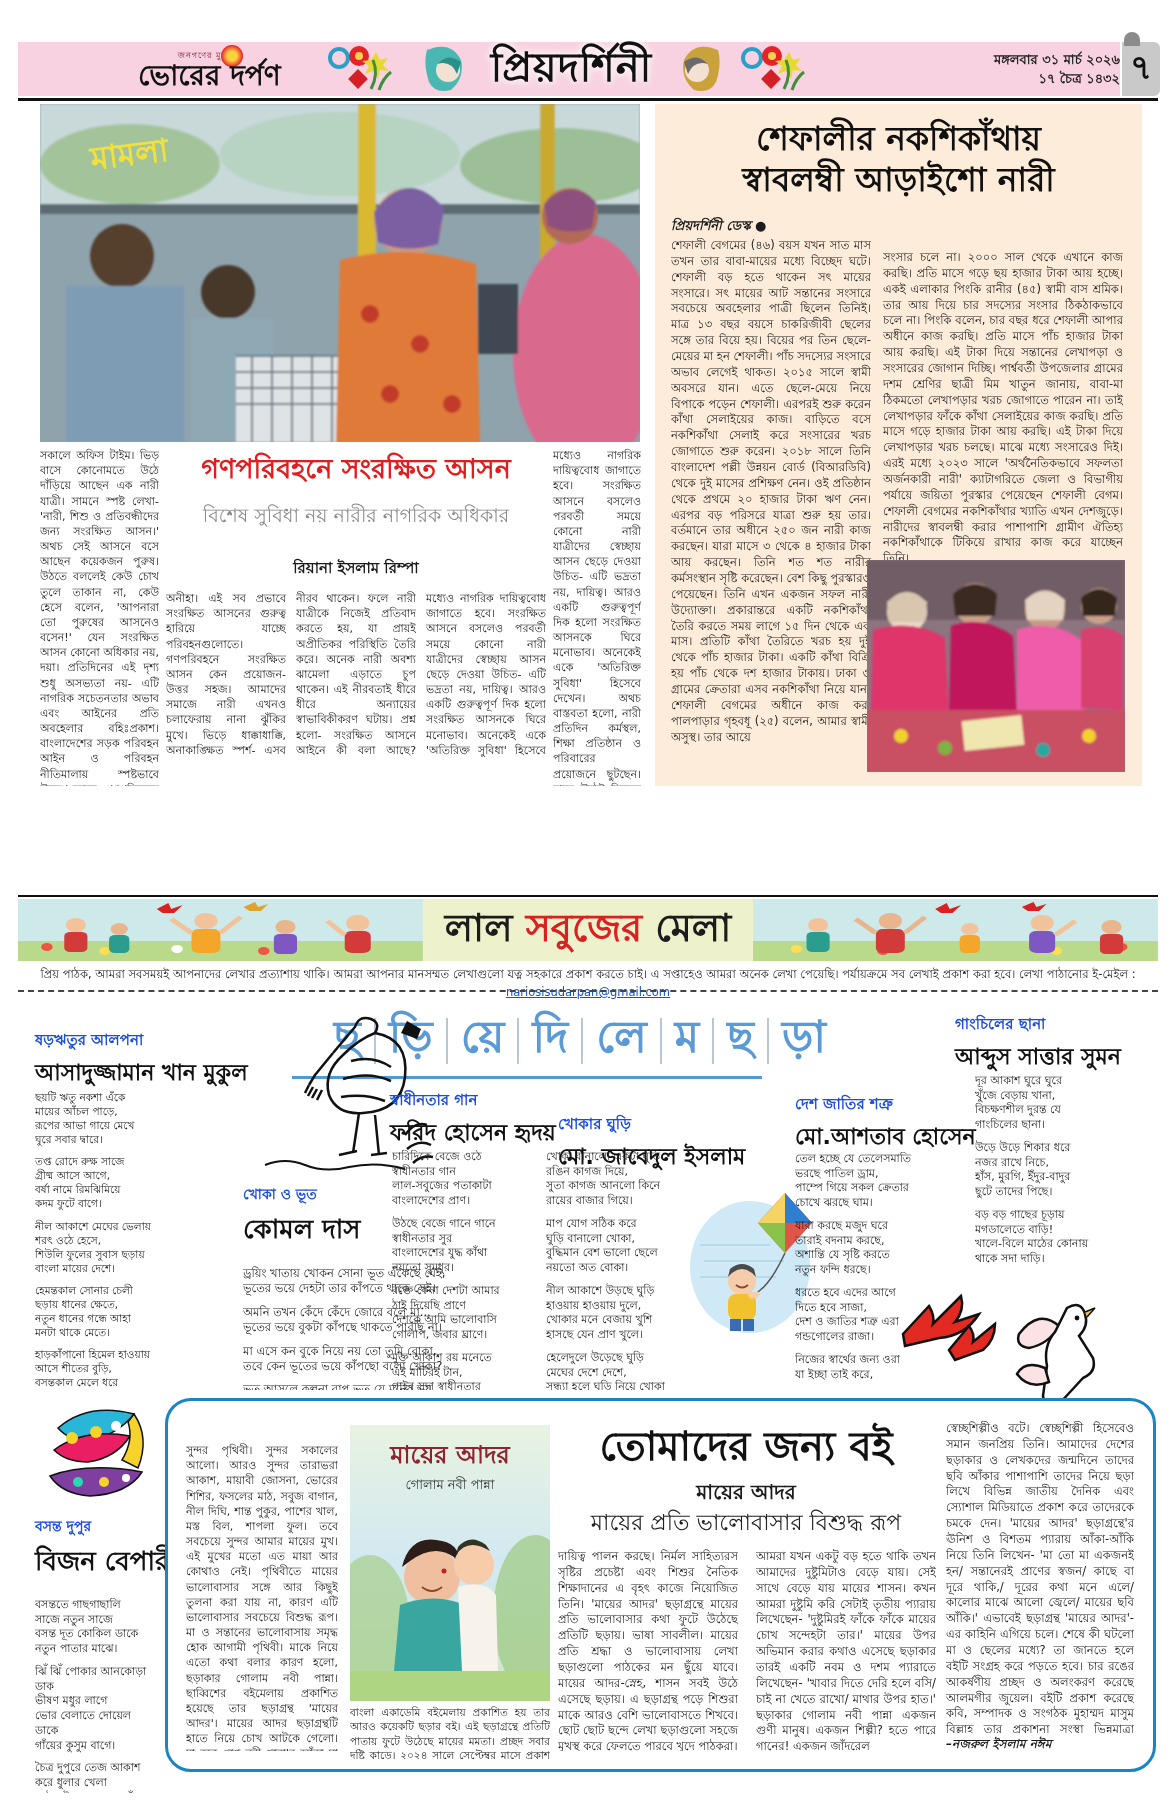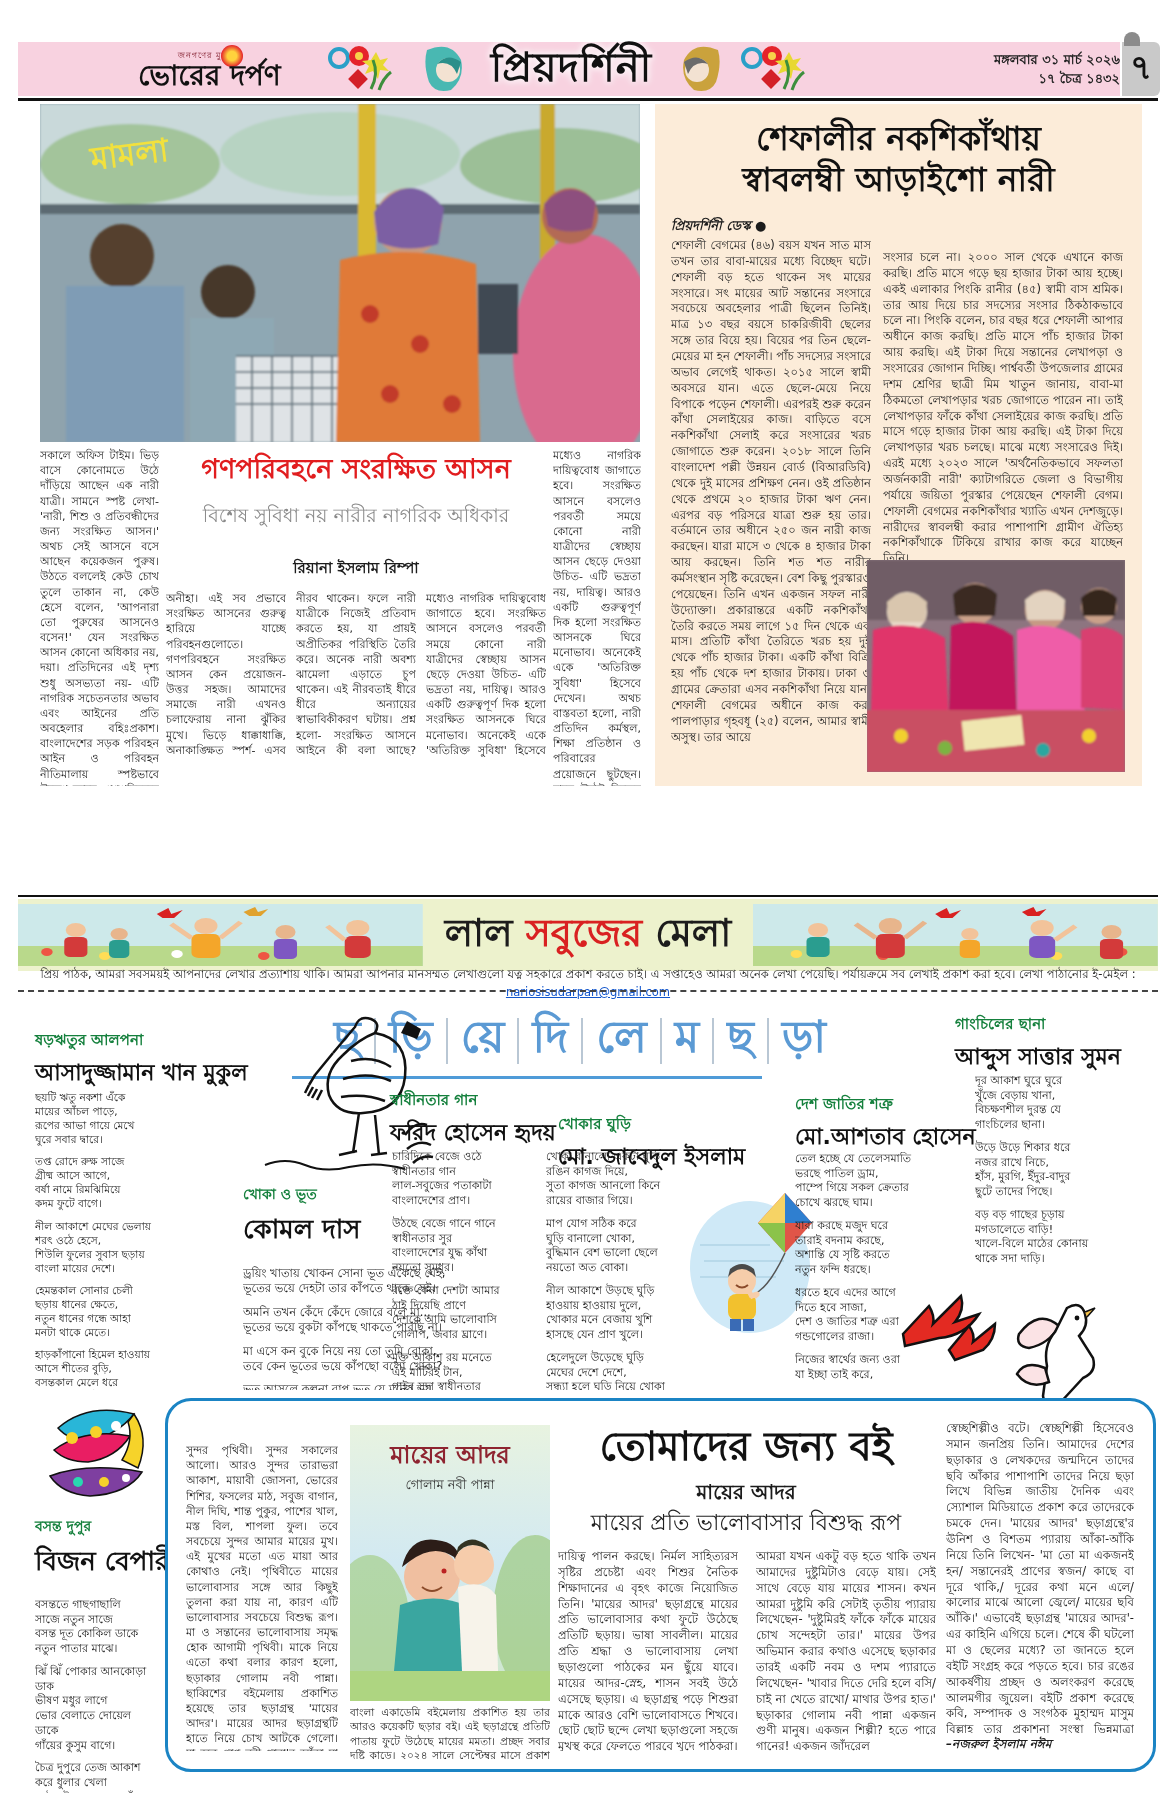--- a/index.html
+++ b/index.html
@@ -39,34 +39,34 @@
   
   .feature-box{left:655px;top:104px;width:487px;height:682px;background:#fcecd9;}
   .feature-headline{position:absolute;left:20px;top:14px;width:447px;text-align:center;
                     font-size:33px;font-weight:bold;line-height:1.25;color:#111;white-space:pre-line;}
   .feature-byline{position:absolute;left:16px;top:112px;font-size:13px;font-weight:bold;font-style:italic;}
   .f-col1{position:absolute;left:16px;top:134px;width:200px;height:534px;}
   .f-col2{position:absolute;left:228px;top:146px;width:240px;height:312px;}
   .f-photo{position:absolute;left:212px;top:456px;width:258px;height:212px;}
   
   .banner-rule{left:18px;top:895px;width:1140px;height:2px;background:#111;}
-  .banner{left:18px;top:899px;width:1140px;height:72px;background:#edf2cd;display:flex;align-items:center;}
+  .banner{left:18px;top:899px;width:1140px;height:62px;background:#edf2cd;display:flex;align-items:center;}
   .banner svg{flex:1;height:62px;}
   .banner-title{padding:0 22px;font-size:38px;font-weight:bold;white-space:nowrap;}
   .bt-black{color:#1c1c1c;} .bt-red{color:#d92121;}
   
   .notice{left:18px;top:966px;width:1140px;text-align:center;font-size:11.5px;color:#222;}
   .notice a{color:#1155cc;text-decoration:underline;}
   .dashes{left:18px;top:990px;width:1140px;border-top:2px dashed #444;}
   
   .poems-title{left:250px;top:1004px;width:660px;display:flex;align-items:center;justify-content:center;gap:13px;
                font-size:44px;font-weight:bold;color:#5b9ad4;}
   .poems-title .div{width:2px;height:46px;background:#b9c7d4;}
   .poems-underline{left:292px;top:1076px;width:470px;height:3px;background:#4f9bd8;}
-  .poem-title{font-size:15px;font-weight:bold;color:#15803d;}
+  .poem-title{font-size:15px;font-weight:bold;color:#1d4ed8;}
   .poem-author{font-size:22px;font-weight:bold;color:#111;margin-top:2px;}
   .poem-title.big{font-size:14px;} .poem-author.big{font-size:26px;}
   .stanza{white-space:pre-line;margin:0 0 8px;}
   .poem-body{font-size:11px;line-height:1.34;overflow:hidden;color:#222;}
   
   .book-box{left:165px;top:1398px;width:985px;height:368px;border:3px solid #1b84c4;
             border-radius:26px;background:#fff;}
   .ba-col{position:absolute;left:18px;top:42px;width:152px;height:308px;font-size:11px;}
   .cover{position:absolute;left:182px;top:24px;width:200px;height:276px;}
   .under-cover{position:absolute;left:182px;top:304px;width:200px;height:54px;font-size:10.5px;}

